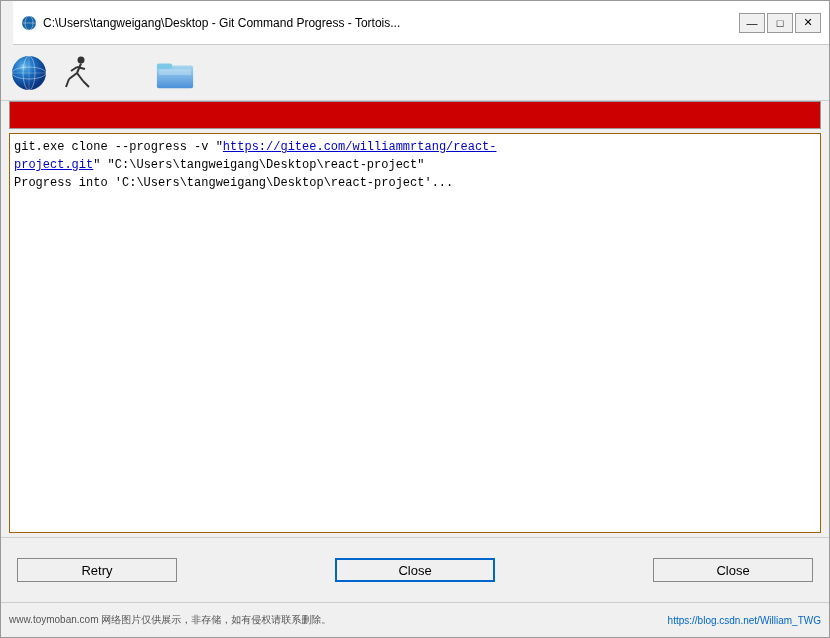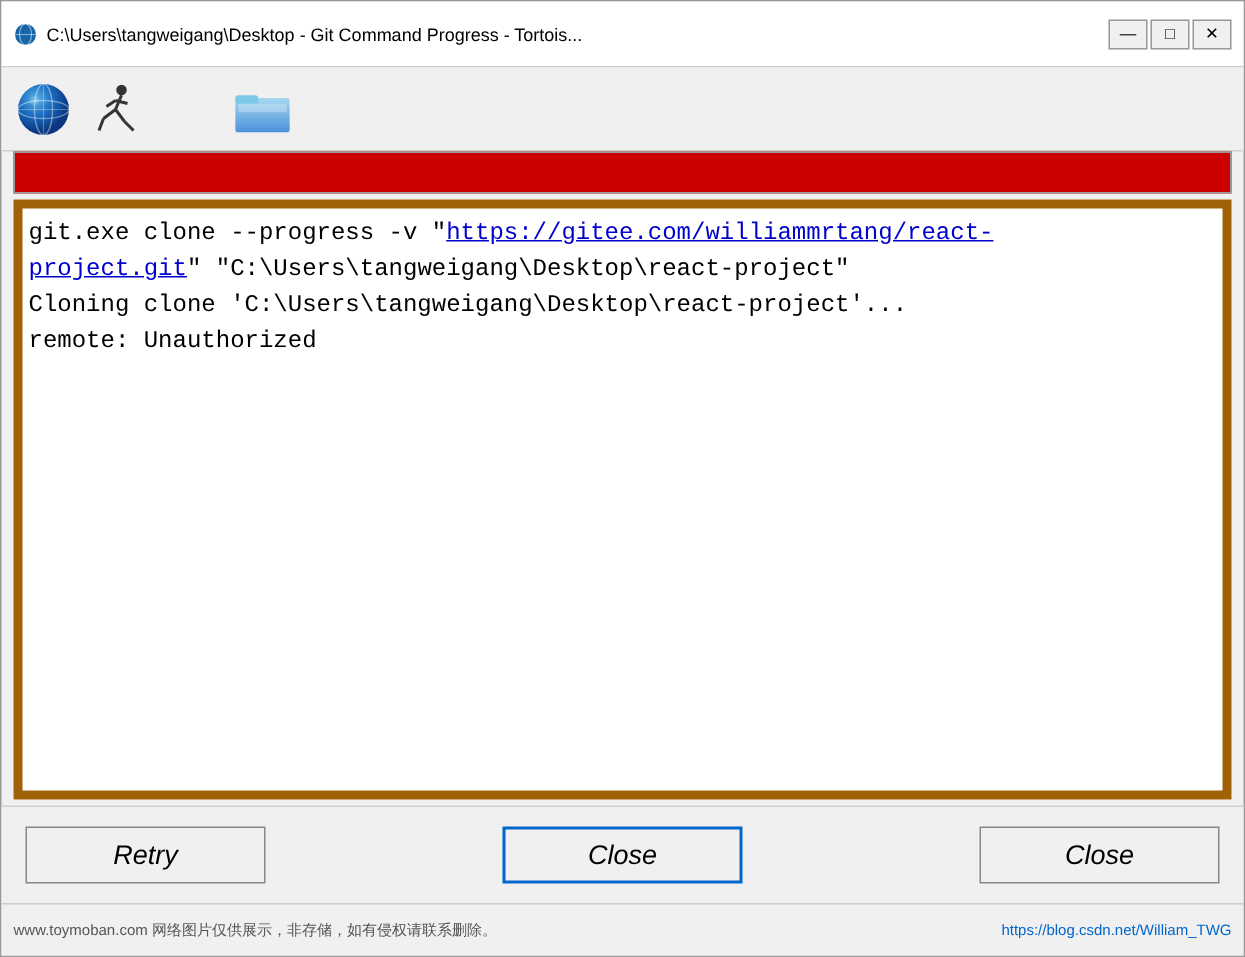--- a/index.html
+++ b/index.html
@@ -20,20 +20,21 @@
       flex-direction: column;
     }
     .title-bar {
       background: #fff;
       height: 44px;
       display: flex;
       align-items: center;
       padding: 0 8px;
       border-bottom: 1px solid #ccc;
       user-select: none;
+      margin-left: 12px;
     }
     .title-bar-icon {
       width: 16px;
       height: 16px;
       margin-right: 6px;
     }
     .title-bar-text {
       flex: 1;
       font-size: 12px;
       color: #000;
@@ -80,25 +81,25 @@
       background: #cc0000;
       border: 1px solid #999;
       position: relative;
       overflow: hidden;
     }
 
     .output-area {
       flex: 1;
       margin: 4px 8px;
       background: #fff;
-      border: 6px solid #a16207;
+      border: 1px solid #a16207;
       overflow-y: scroll;
       padding: 4px;
       font-family: Consolas, 'Courier New', monospace;
-      font-size: 16px;
+      font-size: 12px;
       color: #000;
       line-height: 1.5;
     }
     .output-line { display: block; }
     .output-link {
       color: #0000cc;
       text-decoration: underline;
       cursor: pointer;
     }
     .output-error {
@@ -110,29 +111,28 @@
       height: 65px;
       display: flex;
       align-items: center;
       justify-content: space-between;
       padding: 8px 16px;
       border-top: 1px solid #d0d0d0;
       background: #f0f0f0;
     }
     .btn {
       width: 160px;
-      height: 38px;
+      height: 24px;
       background: #f0f0f0;
       border: 1px solid #888;
-      font-size: 18px;
+      font-size: 13px;
       cursor: pointer;
       display: flex;
       align-items: center;
       justify-content: center;
-      font-style: italic;
     }
     .btn.primary {
       border: 2px solid #0066cc;
       background: #f0f0f0;
     }
 
     .status-bar {
       height: 35px;
       background: #f0f0f0;
       border-top: 1px solid #ccc;
@@ -225,22 +225,21 @@
   <div class="progress-bar-container">
   </div>
 
   <div class="output-area">
     <span class="output-line">
       <span>git.exe clone  --progress -v  "<a class="output-link" href="#">https://gitee.com/williammrtang/react-</a></span>
     </span>
     <span class="output-line">
       <a class="output-link" href="#">project.git</a><span>" "C:\Users\tangweigang\Desktop\react-project"</span>
     </span>
-    <span class="output-line">Cloning clone 'C:\Users\tangweigang\Desktop\react-project'...</span>
-    <span class="output-line">remote: Unauthorized</span>
+    <span class="output-line">Progress into 'C:\Users\tangweigang\Desktop\react-project'...</span>
     <br>
   </div>
 
   <div class="button-bar">
     <button class="btn">Retry</button>
     <button class="btn primary">Close</button>
     <button class="btn">Close</button>
   </div>
 
   <div class="status-bar">

